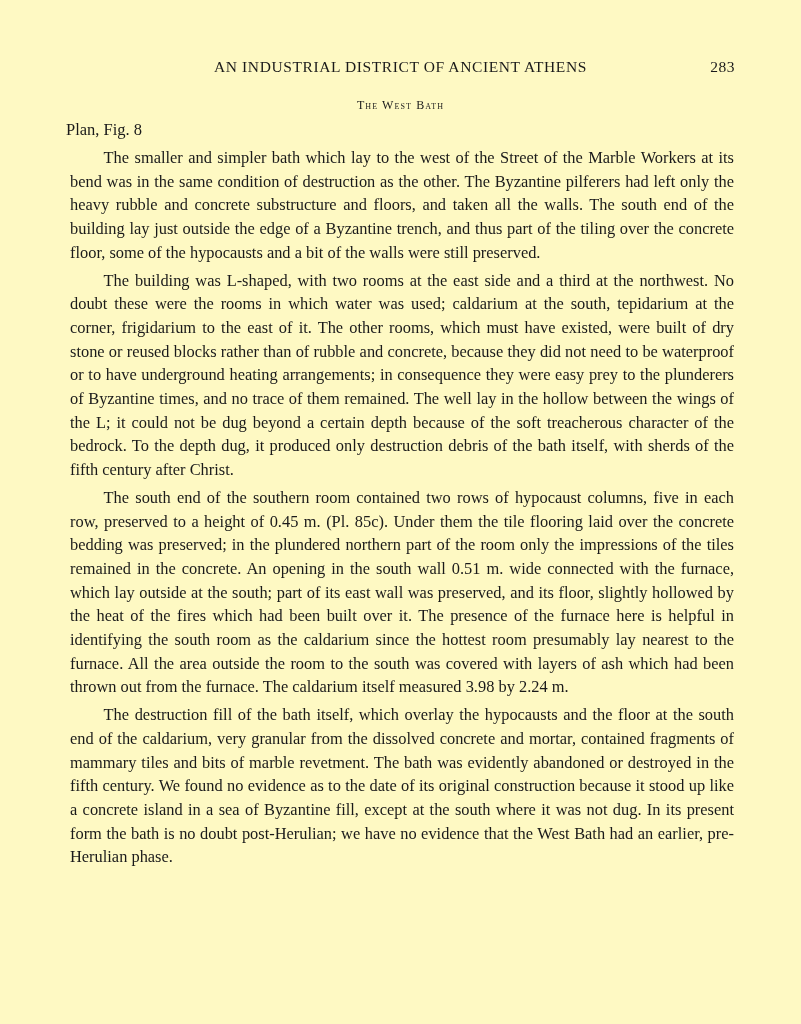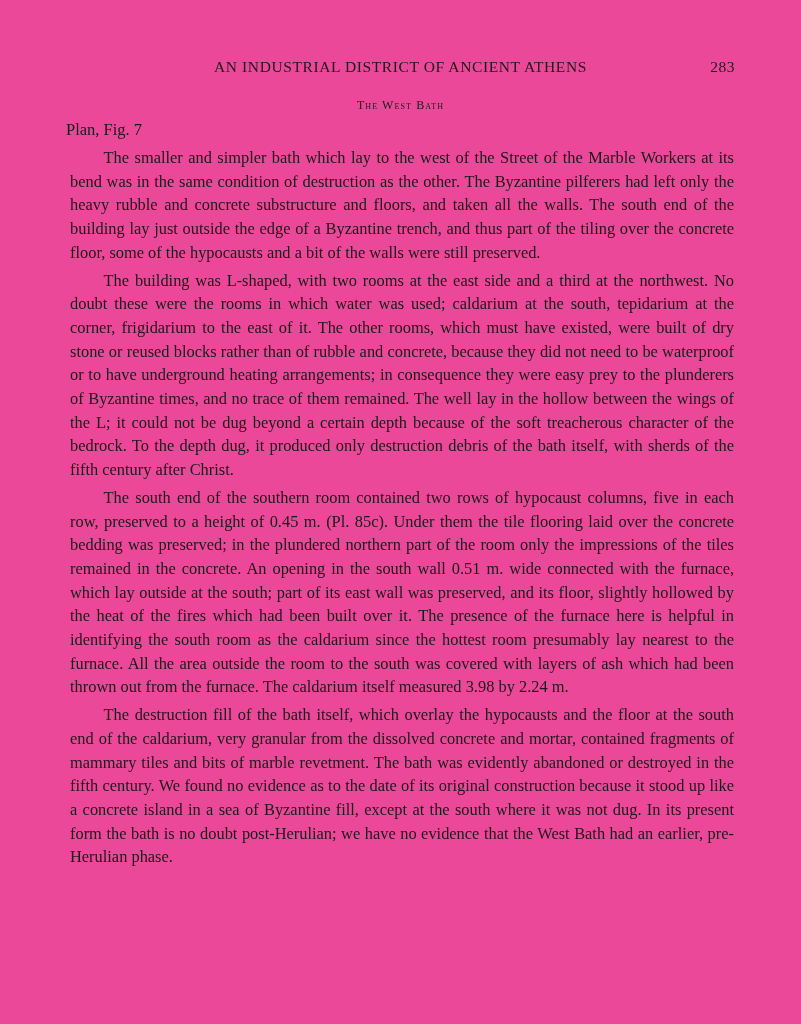--- a/index.html
+++ b/index.html
@@ -13,21 +13,21 @@
     font-family: "Liberation Serif", serif;
     color: #1a1a1a;
     position: relative;
     overflow: hidden;
   }
   .page {
     position: absolute;
     left: 0; top: 0;
     width: 801px;
     height: 1024px;
-    background: #ec4899;
+    background: #fef9c3;
   }
   .running-head {
     position: absolute;
     top: 58px;
     left: 66px;
     right: 66px;
     height: 20px;
     display: flex;
     align-items: baseline;
     justify-content: center;
@@ -87,21 +87,21 @@
 <div class="page">
 
   <div class="running-head">
     <span class="running-head-title">An Industrial District of Ancient Athens</span>
   </div>
 
   <div class="page-number">283</div>
 
   <div class="section-title">The West Bath</div>
 
-  <div class="figure-ref">Plan, Fig. 7</div>
+  <div class="figure-ref">Plan, Fig. 8</div>
 
   <div class="body-text">
     <p>The smaller and simpler bath which lay to the west of the Street of the Marble Workers at its bend was in the same condition of destruction as the other. The Byzantine pilferers had left only the heavy rubble and concrete substructure and floors, and taken all the walls. The south end of the building lay just outside the edge of a Byzantine trench, and thus part of the tiling over the concrete floor, some of the hypocausts and a bit of the walls were still preserved.</p>
     <p>The building was L-shaped, with two rooms at the east side and a third at the northwest. No doubt these were the rooms in which water was used; caldarium at the south, tepidarium at the corner, frigidarium to the east of it. The other rooms, which must have existed, were built of dry stone or reused blocks rather than of rubble and concrete, because they did not need to be waterproof or to have underground heating arrangements; in consequence they were easy prey to the plunderers of Byzantine times, and no trace of them remained. The well lay in the hollow between the wings of the L; it could not be dug beyond a certain depth because of the soft treacherous character of the bedrock. To the depth dug, it produced only destruction debris of the bath itself, with sherds of the fifth century after Christ.</p>
     <p>The south end of the southern room contained two rows of hypocaust columns, five in each row, preserved to a height of 0.45 m. (Pl. 85c). Under them the tile flooring laid over the concrete bedding was preserved; in the plundered northern part of the room only the impressions of the tiles remained in the concrete. An opening in the south wall 0.51 m. wide connected with the furnace, which lay outside at the south; part of its east wall was preserved, and its floor, slightly hollowed by the heat of the fires which had been built over it. The presence of the furnace here is helpful in identifying the south room as the caldarium since the hottest room presumably lay nearest to the furnace. All the area outside the room to the south was covered with layers of ash which had been thrown out from the furnace. The caldarium itself measured 3.98 by 2.24 m.</p>
     <p>The destruction fill of the bath itself, which overlay the hypocausts and the floor at the south end of the caldarium, very granular from the dissolved concrete and mortar, contained fragments of mammary tiles and bits of marble revetment. The bath was evidently abandoned or destroyed in the fifth century. We found no evidence as to the date of its original construction because it stood up like a concrete island in a sea of Byzantine fill, except at the south where it was not dug. In its present form the bath is no doubt post-Herulian; we have no evidence that the West Bath had an earlier, pre-Herulian phase.</p>
   </div>
 
 </div>
 

